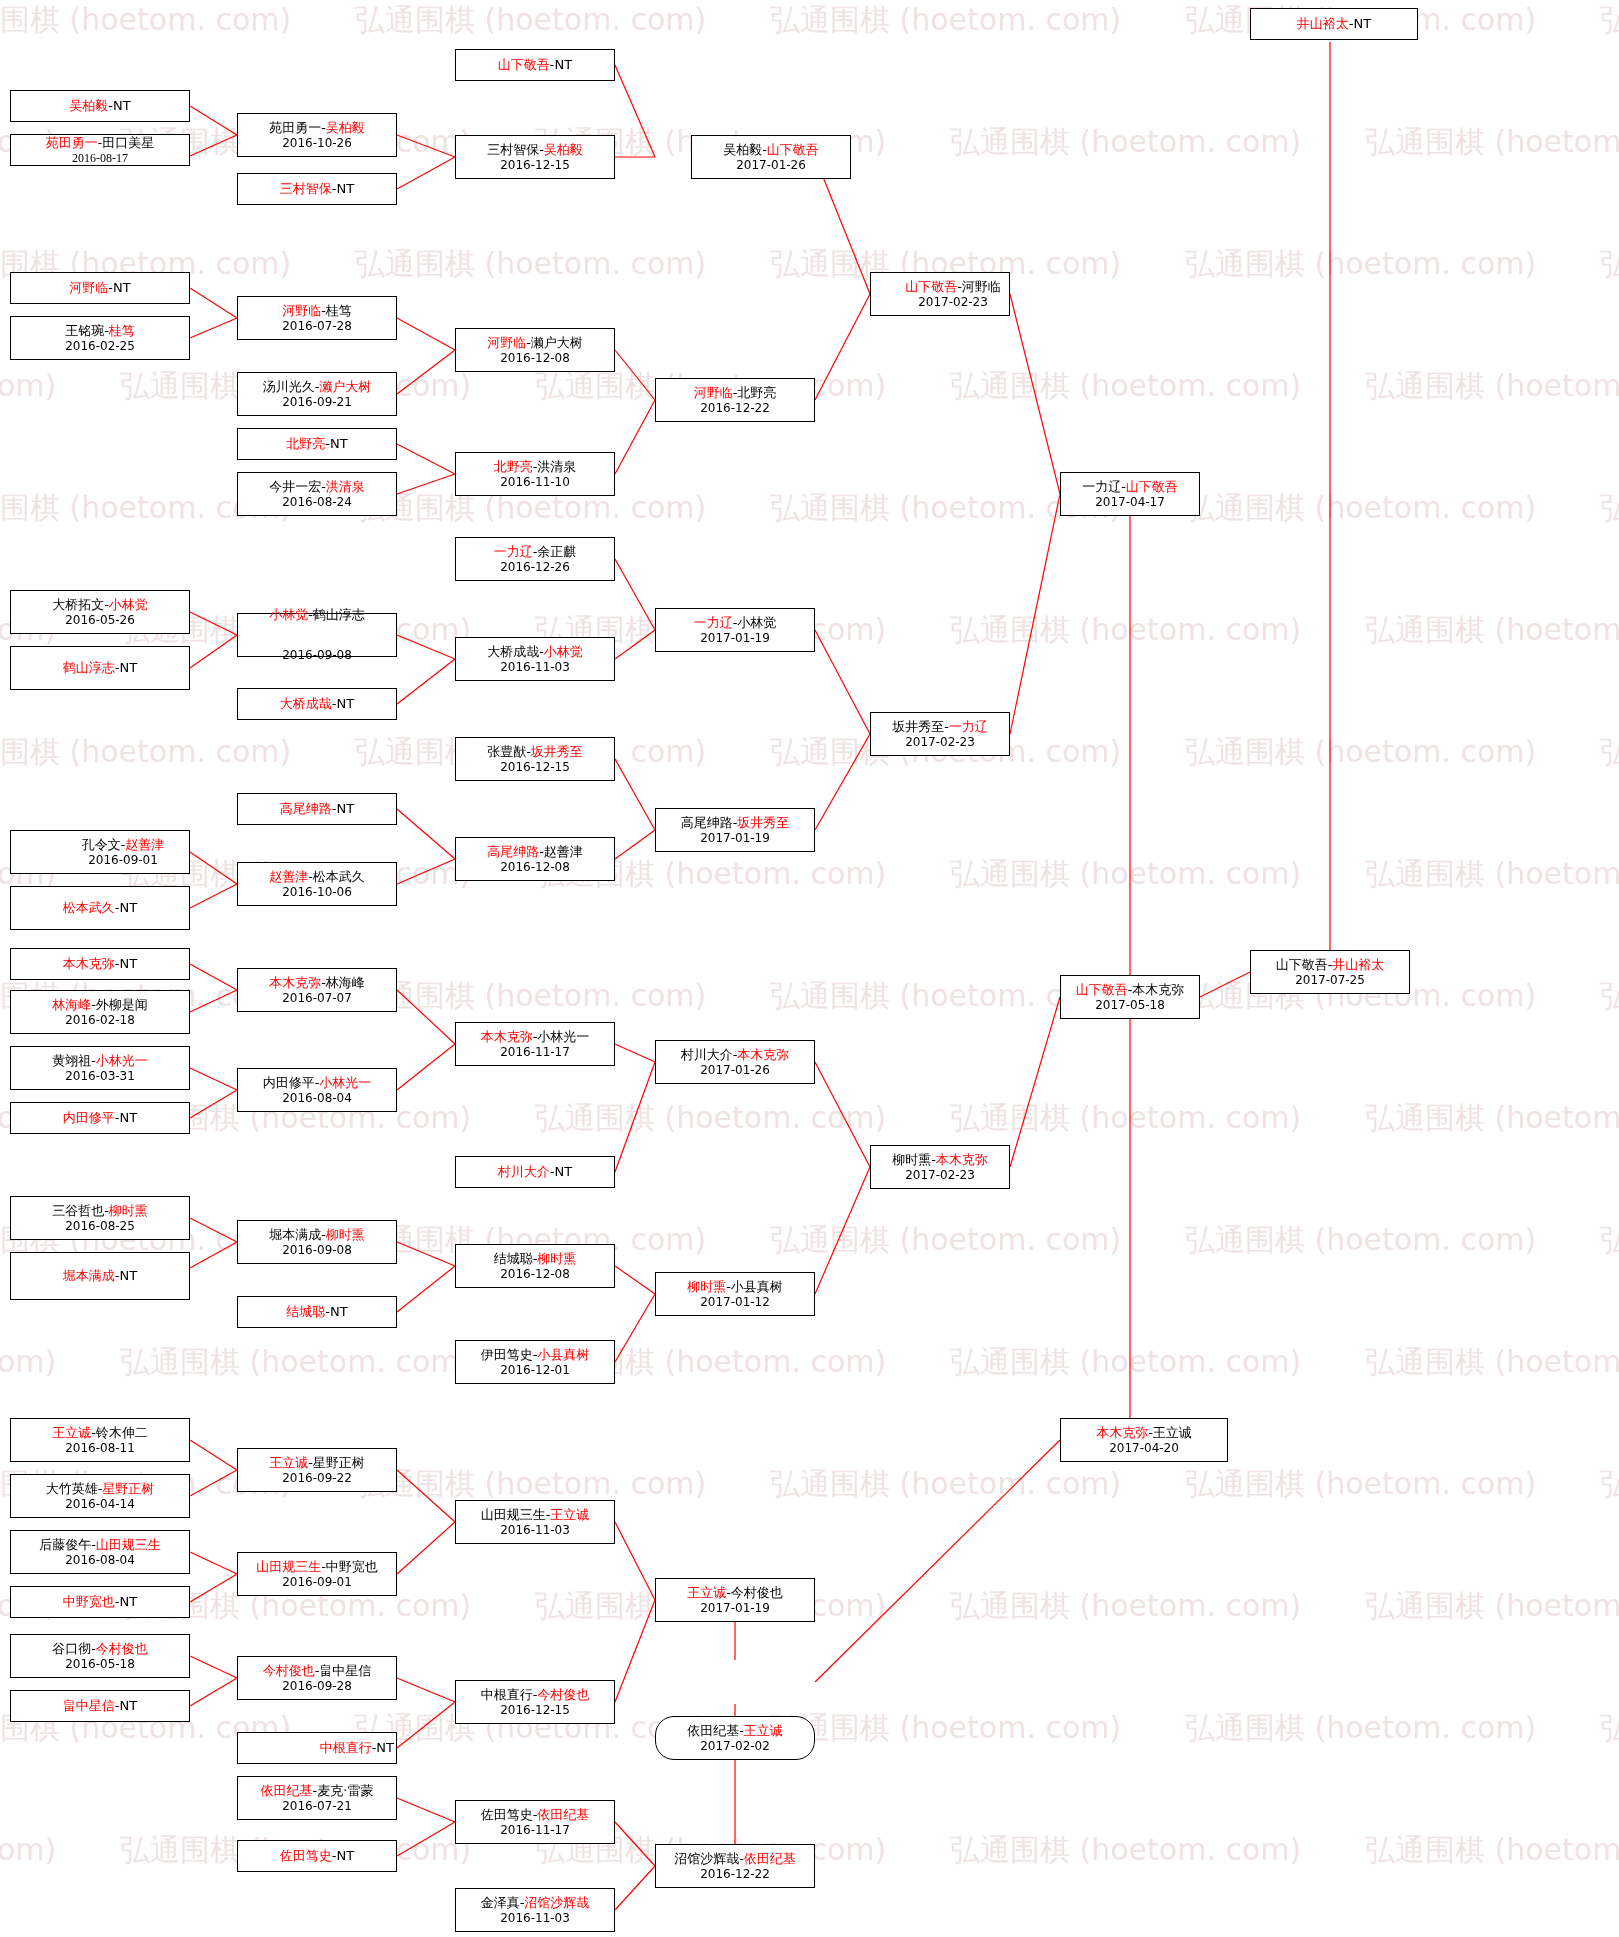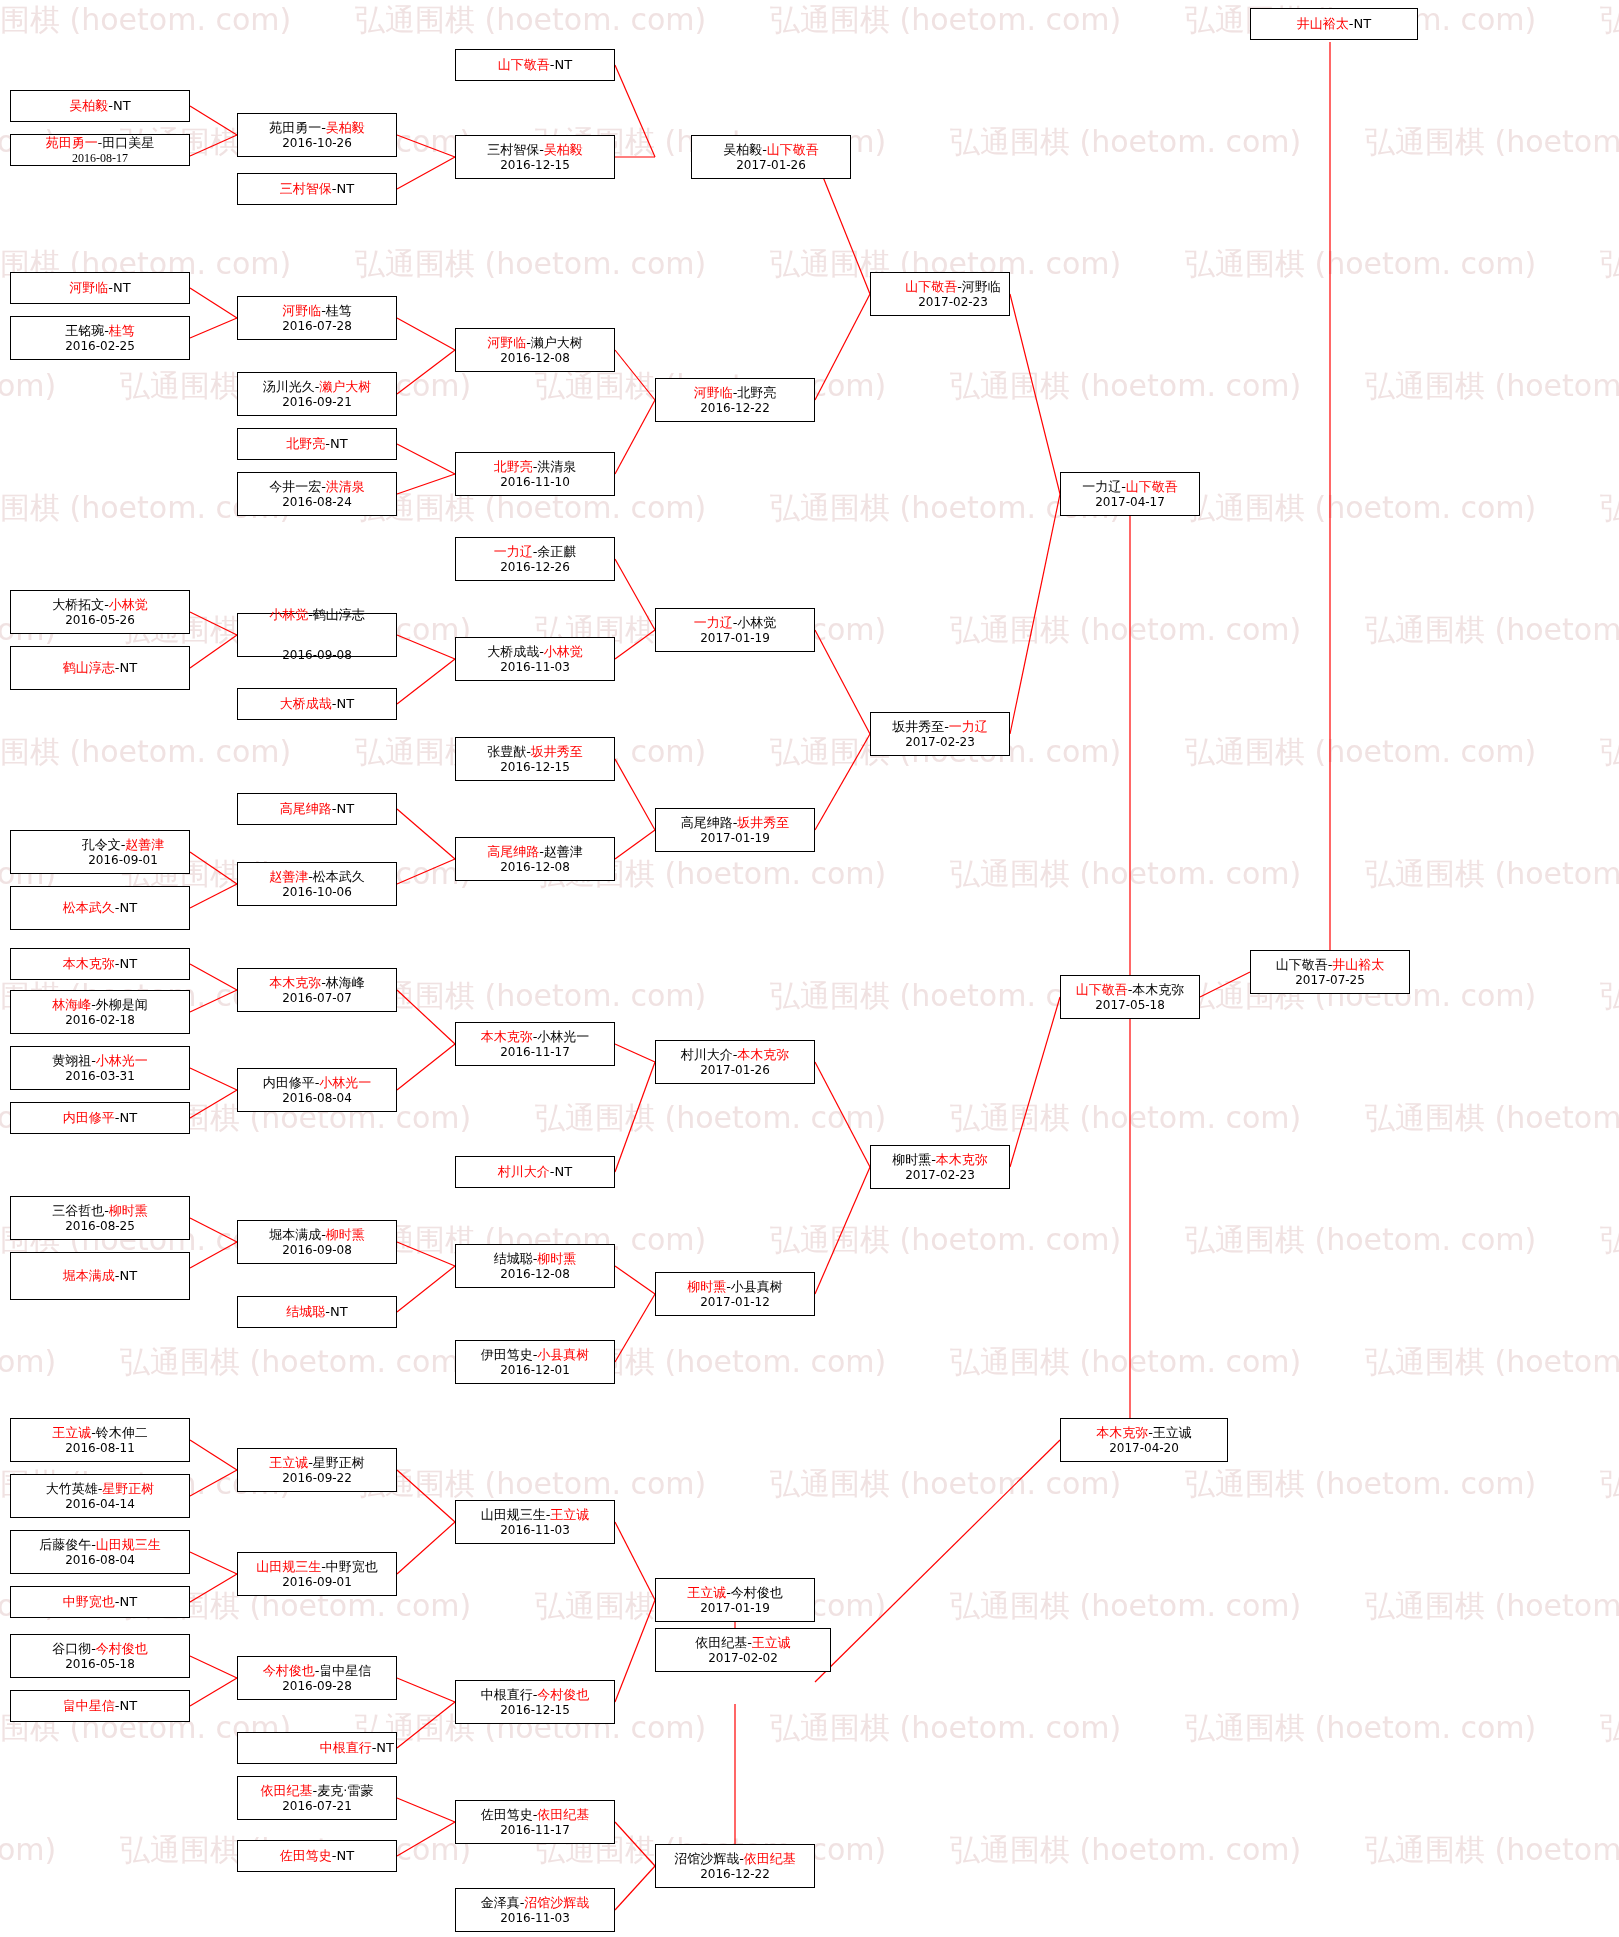--- a/index.html
+++ b/index.html
@@ -486,19 +486,19 @@
         <span class="ln date">2016-11-17</span>
       </div>
       <div class="node" style="left: 455px; top: 1888px; width: 160px; height: 44px;">
         <span class="ln"><span class="l">金泽真</span><span class="l">-</span><span class="w">沼馆沙辉哉</span></span>
         <span class="ln date">2016-11-03</span>
       </div>
       <div class="node" style="left: 655px; top: 1844px; width: 160px; height: 44px;">
         <span class="ln"><span class="l">沼馆沙辉哉</span><span class="l">-</span><span class="w">依田纪基</span></span>
         <span class="ln date">2016-12-22</span>
       </div>
-      <div class="node" style="left: 655px; top: 1628px; width: 176px; height: 44px;">
+      <div class="node" style="left: 655px; top: 1716px; width: 160px; height: 44px; border-radius: 19px;">
         <span class="ln"><span class="l">依田纪基</span><span class="l">-</span><span class="w">王立诚</span></span>
         <span class="ln date">2017-02-02</span>
       </div>
     </div>
 
 </div>
 
 </body></html>

